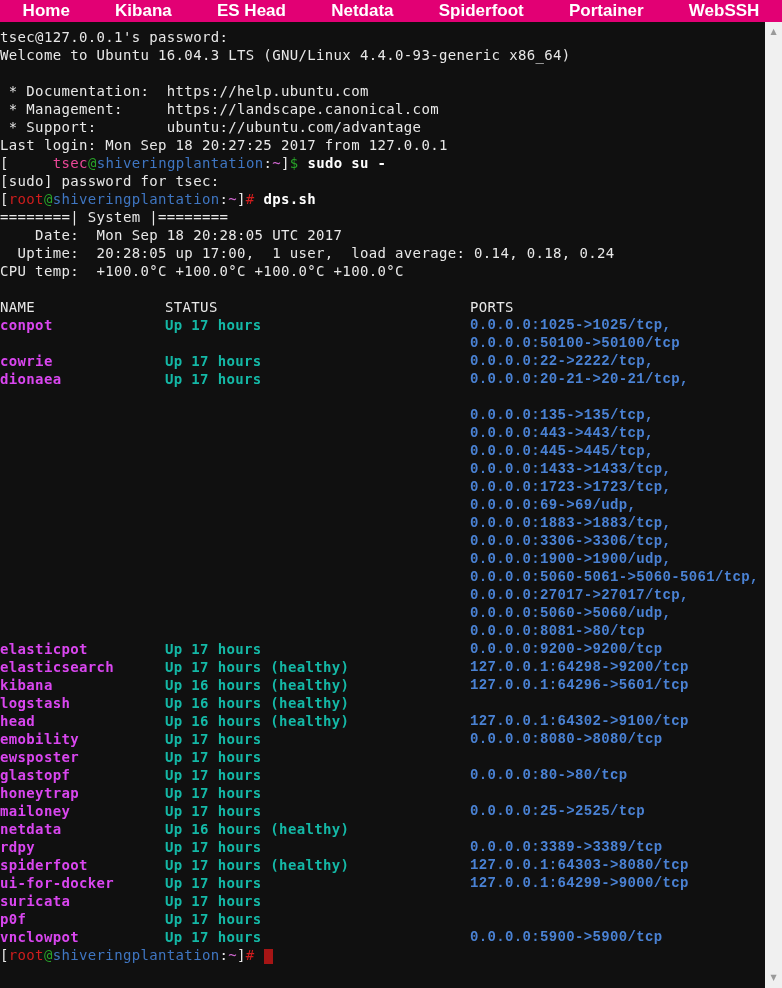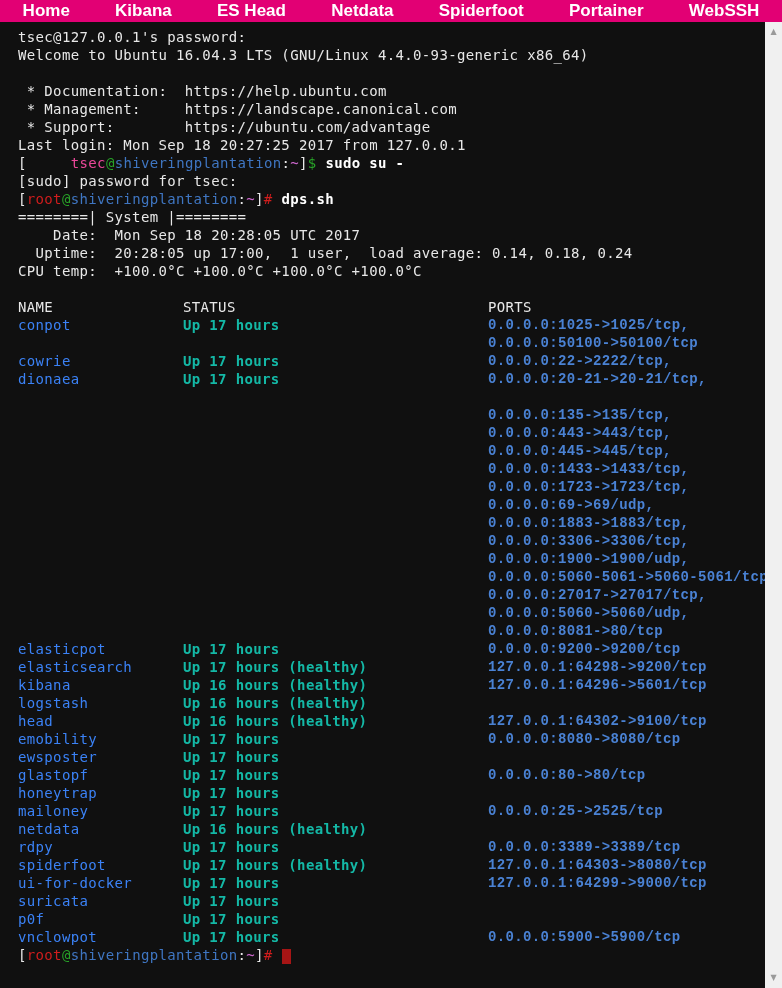--- a/index.html
+++ b/index.html
@@ -27,37 +27,37 @@
     font-size:8px; text-align:center; line-height:16px; cursor:pointer;
     font-family:"DejaVu Sans",sans-serif;
   }
   .sb-arrow.up { top:2px; }
   .sb-arrow.down { bottom:2px; }
   .sb-track { position:absolute; top:18px; bottom:18px; left:0; width:17px; }
 
   
   .terminal {
     position:absolute; top:22px; left:0; width:765px; height:966px;
-    background:#101010; padding:6px 0 0 18px; cursor:text;
+    background:#101010; padding:6px 0 0 0; cursor:text;
   }
   .line { height:18px; line-height:18px; white-space:pre; font-size:14px; letter-spacing:0.35px; }
   .row  { display:flex;justify-content:flex-end; }
   .col-name   { width:165px; flex:none; overflow:hidden; }
   .col-status { width:305px; flex:none; overflow:hidden; }
   .col-ports  { flex:1; overflow:hidden; }
 
   
   .c-w    { color:#e8e8e8; }
   .c-wb   { color:#ffffff; font-weight:bold; }
   .c-cyan { color:#ec4899;margin-left:44px; }
   .c-green{ color:#28a428; }
   .c-blue { color:#3f76c2; }
   .c-mag  { color:#cc66cc; }
   .c-red  { color:#d01d1d; }
-  .c-pname  { color:#3b82f6; font-weight:normal; }
+  .c-pname  { color:#d946ef; font-weight:bold; }
   .c-pstat  { color:#14b8a6; font-weight:bold; }
   .c-pport  { color:#4a82d4; font-weight:bold;font-family:Liberation Mono, monospace; }
   .c-hdr    { color:#e8e8e8; }
 
   .cursor {
     display:inline-block; width:9px; height:15px; background:#a61515;
     vertical-align:middle; margin-left:1px;
   }
 </style>
 </head>
@@ -73,21 +73,21 @@
   <a class="nav-item">WebSSH</a>
 </div>
 
 <div class="terminal">
   <div id="terminal-body">
       <div class="line"><span class="c-w">tsec@127.0.0.1's password:</span></div>
       <div class="line"><span class="c-w">Welcome to Ubuntu 16.04.3 LTS (GNU/Linux 4.4.0-93-generic x86_64)</span></div>
       <div class="line">&nbsp;</div>
       <div class="line"><span class="c-w"> * Documentation:  https://help.ubuntu.com</span></div>
       <div class="line"><span class="c-w"> * Management:     https://landscape.canonical.com</span></div>
-      <div class="line"><span class="c-w"> * Support:        https://ubuntu.com/advantage</span></div>
+      <div class="line"><span class="c-w"> * Support:        ubuntu://ubuntu.com/advantage</span></div>
       <div class="line"><span class="c-w">Last login: Mon Sep 18 20:27:25 2017 from 127.0.0.1</span></div>
       <div class="line"><span class="c-w">[</span><span class="c-cyan">tsec</span><span class="c-green">@</span><span class="c-blue">shiveringplantation</span><span class="c-w">:</span><span class="c-mag">~</span><span class="c-w">]</span><span class="c-green">$</span><span class="c-wb"> sudo su -</span></div>
       <div class="line"><span class="c-w">[sudo] password for tsec:</span></div>
       <div class="line"><span class="c-w">[</span><span class="c-red">root</span><span class="c-green">@</span><span class="c-blue">shiveringplantation</span><span class="c-w">:</span><span class="c-mag">~</span><span class="c-w">]</span><span class="c-red">#</span><span class="c-wb"> dps.sh</span></div>
       <div class="line"><span class="c-w">========| System |========</span></div>
       <div class="line"><span class="c-w">    Date:  Mon Sep 18 20:28:05 UTC 2017</span></div>
       <div class="line"><span class="c-w">  Uptime:  20:28:05 up 17:00,  1 user,  load average: 0.14, 0.18, 0.24</span></div>
       <div class="line"><span class="c-w">CPU temp:  +100.0°C +100.0°C +100.0°C +100.0°C</span></div>
       <div class="line">&nbsp;</div>
       <div class="line row"><span class="c-hdr col-name">NAME</span><span class="c-hdr col-status">STATUS</span><span class="c-hdr col-ports">PORTS</span></div>

